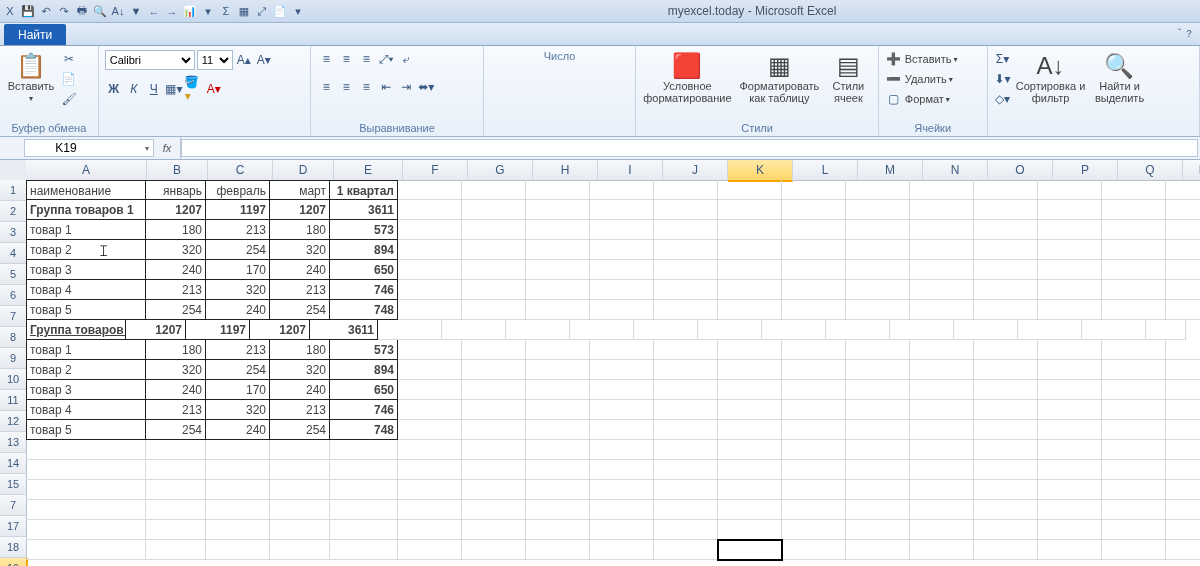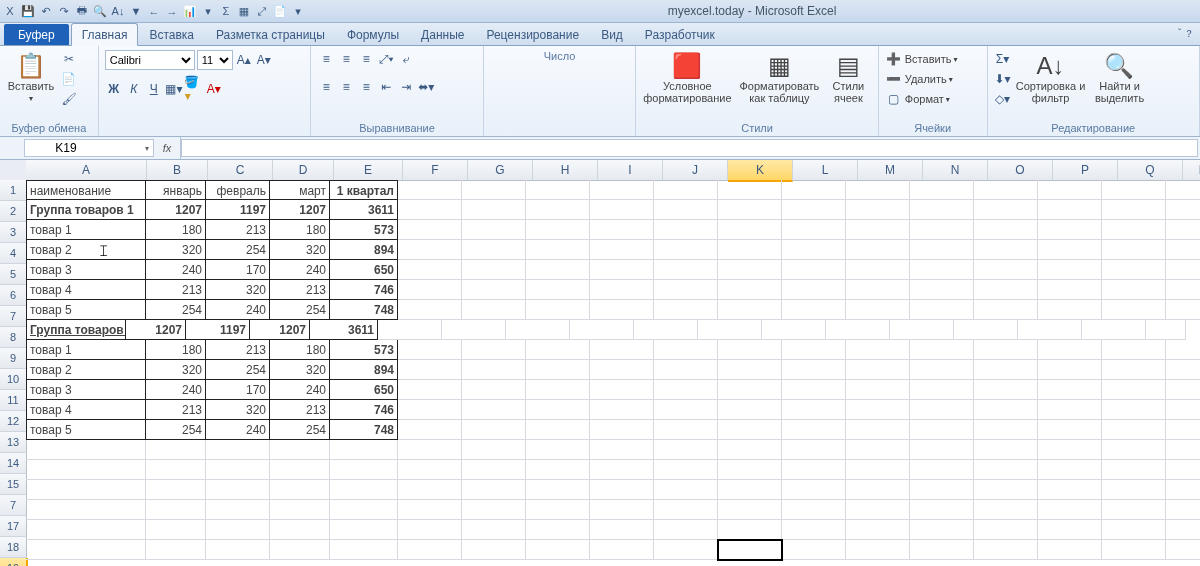--- a/index.html
+++ b/index.html
@@ -73,31 +73,21 @@
       <span>Σ</span>
       <span>▦</span>
       <span>⤢</span>
       <span>📄</span>
       <span>▾</span>
     </div>
   <div class="title">myexcel.today  -  Microsoft Excel</div>
 </div>
 
 <div class="tabbar">
-  <div class="filebtn">Буфер</div>
-  <div id="rtabs" style="display:flex">
-      <div class="rtab active">Главная</div>
-      <div class="rtab">Вставка</div>
-      <div class="rtab">Разметка страницы</div>
-      <div class="rtab">Формулы</div>
-      <div class="rtab">Данные</div>
-      <div class="rtab">Рецензирование</div>
-      <div class="rtab">Вид</div>
-      <div class="rtab">Разработчик</div>
-    </div>
+  <div class="filebtn">Найти</div>
   <span class="minrib">ˇ  ？</span>
 </div>
 
 <div class="ribbon">
   <div class="group" style="width:86px">
     <div class="body">
       <div class="bigbtn">
         <span class="ic">📋</span>
         <span class="txt">Вставить</span>
         <span style="font-size:8px">▾</span>
@@ -208,21 +198,20 @@
         <span class="ic">A↓</span>
         <span class="txt">Сортировка
 и фильтр</span>
       </div>
       <div class="bigbtn" style="width:60px">
         <span class="ic">🔍</span>
         <span class="txt">Найти и
 выделить</span>
       </div>
     </div>
-    <div class="label">Редактирование</div>
   </div>
 </div>
 
 <div class="fbararea">
   <div class="namebox">
     <input value="K19" style="">
     <span class="dd">▾</span>
   </div>
   <div class="fxbtn">fx</div>
   <div class="fbar"></div>

